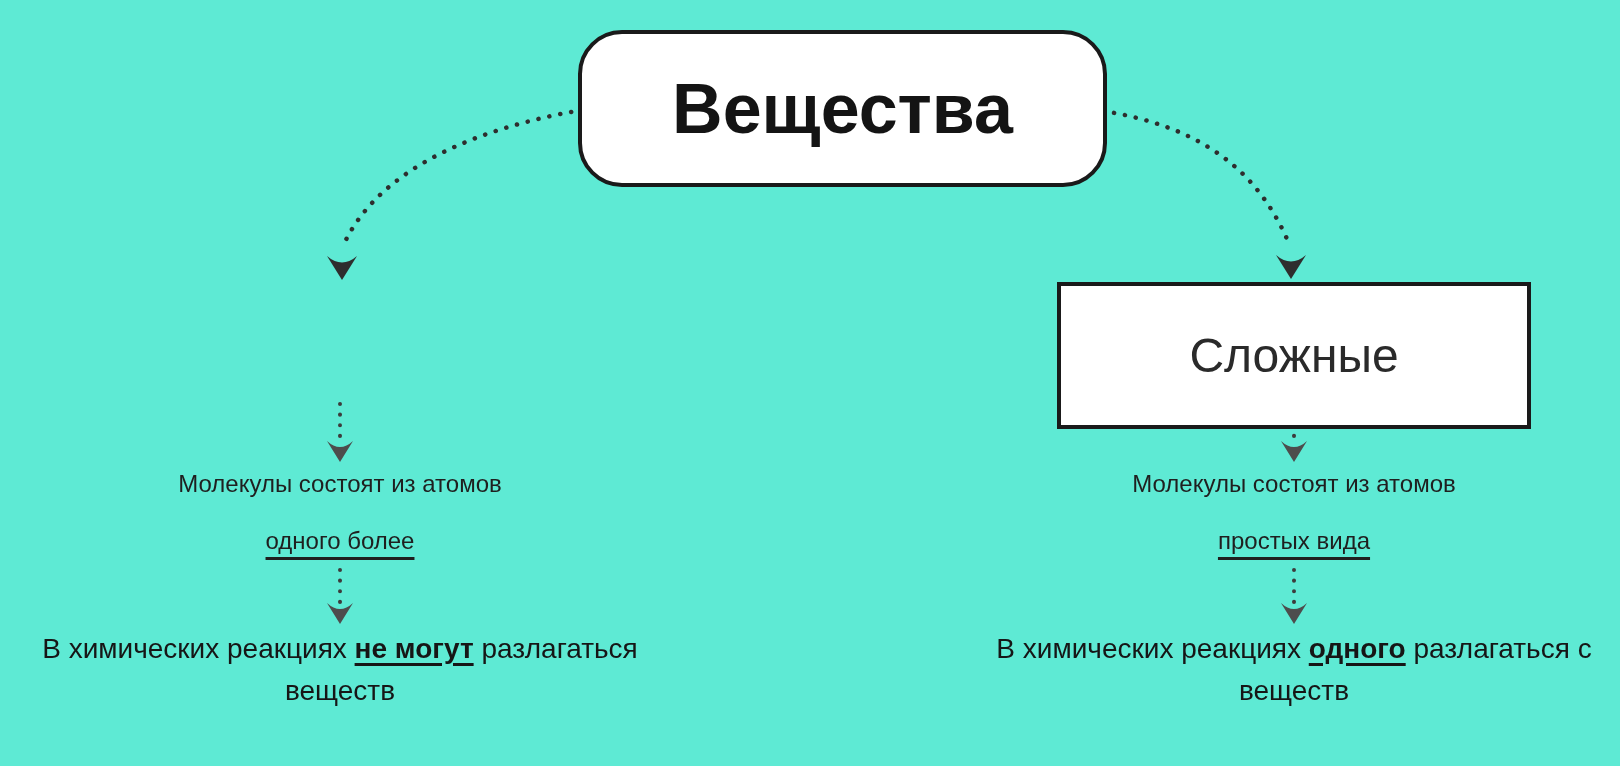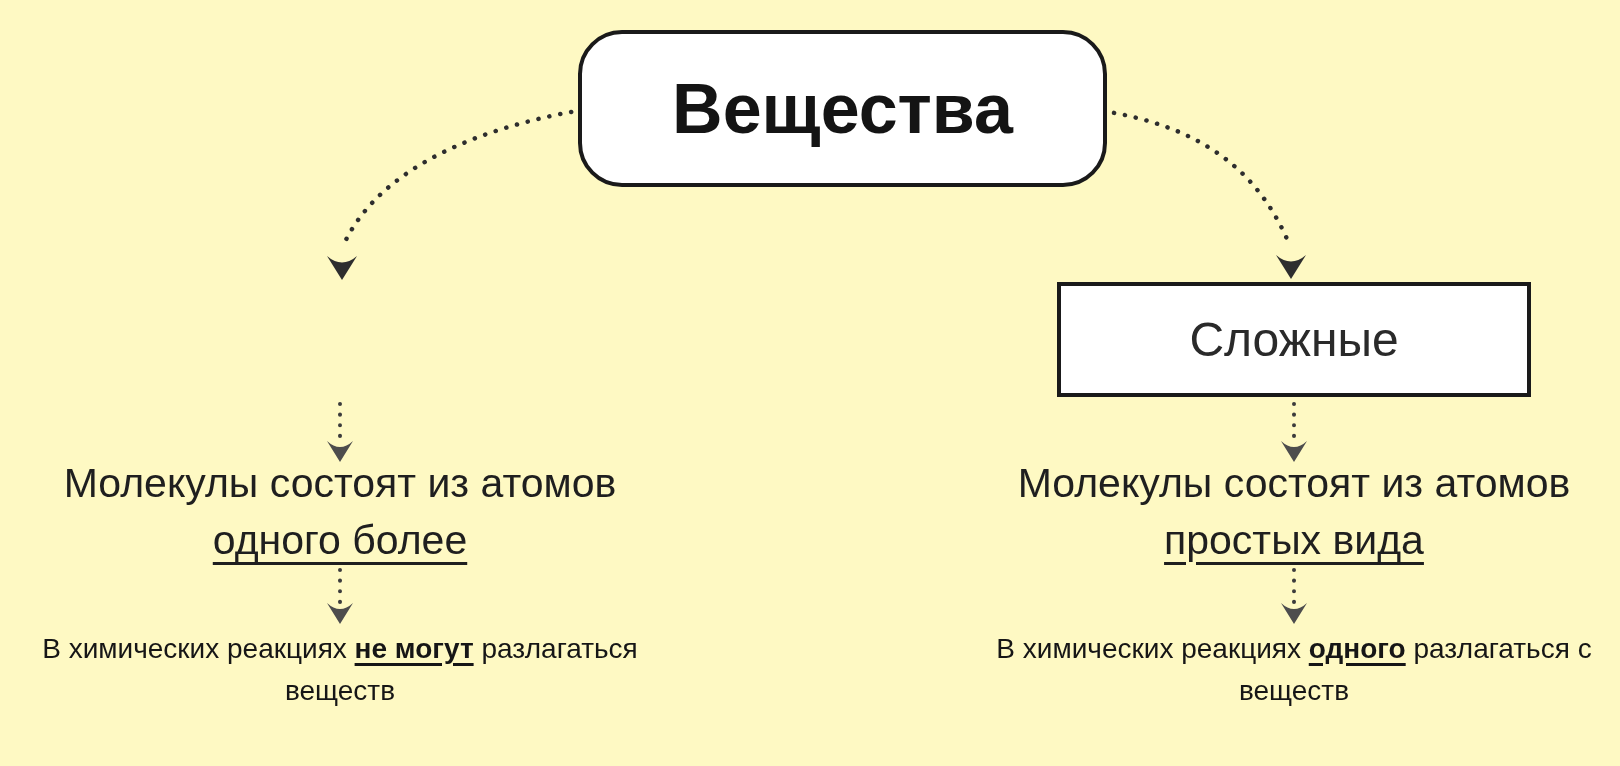--- a/index.html
+++ b/index.html
@@ -1,32 +1,32 @@
 <!DOCTYPE html>
 <html><head>
 <meta charset="utf-8">
 <style>
   html,body{margin:0;padding:0;background:#ffffff;}
   .canvas{
-    position:relative;width:1620px;height:766px;background:#fef9c3;
+    position:relative;width:1620px;height:766px;background:#5eead4;
     font-family:"Liberation Sans",sans-serif;color:#1d1d1d;overflow:hidden;
   }
   .overlay{position:absolute;left:0;top:0;width:1620px;height:766px;pointer-events:none;}
   .box{
     position:absolute;display:flex;align-items:center;justify-content:center;
     background:#ffffff;border:4px solid #1a1a1a;box-sizing:border-box;text-align:center;
   }
   .root-box{
     left:578px;top:30px;width:529px;height:157px;border-radius:44px;
     font-size:70px;font-weight:bold;color:#141414;letter-spacing:0px;
   }
   .left-box{left:103px;top:283px;width:475px;height:114px;font-size:48px;color:#2a2a2a;}
-  .right-box{left:1057px;top:282px;width:474px;height:115px;font-size:48px;color:#2a2a2a;}
+  .right-box{left:1057px;top:282px;width:474px;height:147px;font-size:48px;color:#2a2a2a;}
   .mid-text{
-    position:absolute;text-align:center;font-size:41px;line-height:57px;color:#1f1f1f;
+    position:absolute;text-align:center;font-size:24px;line-height:57px;color:#1f1f1f;
   }
   .mid-left{left:40px;top:455px;width:600px;}
   .mid-right{left:994px;top:455px;width:600px;}
   .uline{text-decoration:underline;text-underline-offset:8px;text-decoration-thickness:3px;}
   .bottom-text{
     position:absolute;text-align:center;font-size:28px;line-height:42px;color:#161616;
   }
   .bottom-left{left:20px;top:628px;width:640px;}
   .bottom-right{left:974px;top:628px;width:640px;}
   .emph{font-weight:bold;text-decoration:underline;text-underline-offset:5px;text-decoration-thickness:3px;}

